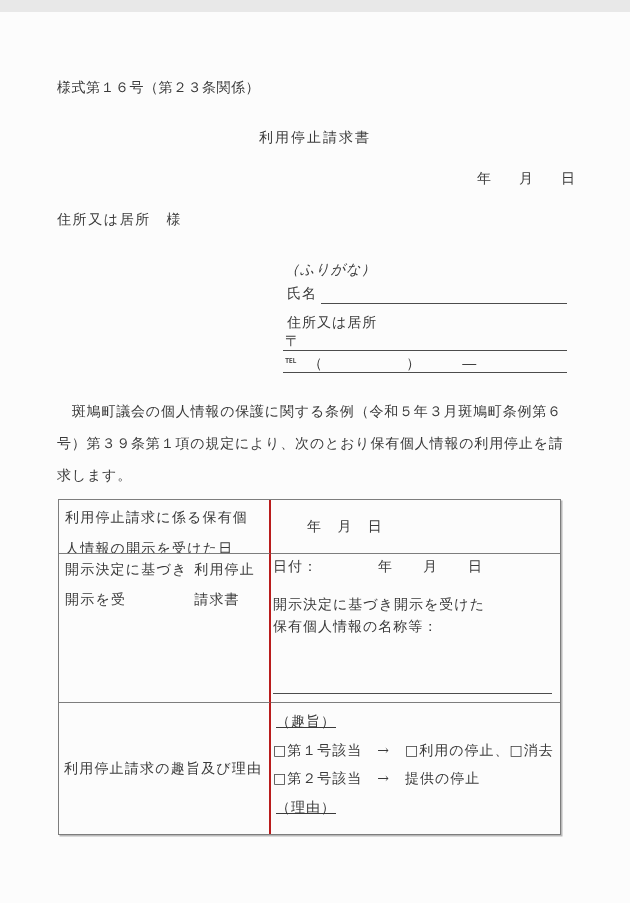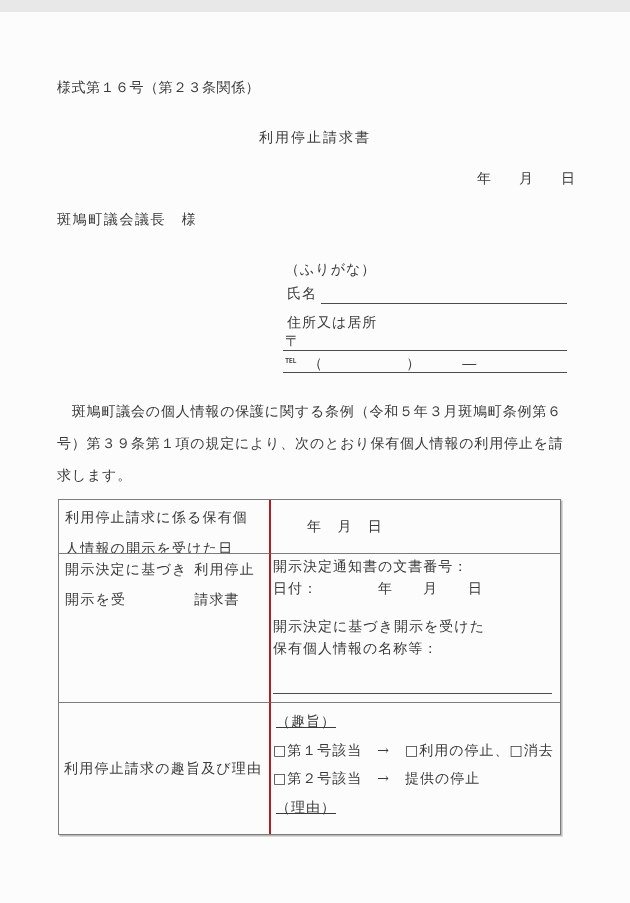--- a/index.html
+++ b/index.html
@@ -17,21 +17,21 @@
   .abs { position:absolute; line-height:1.15; }
 
   .form-number { left:57px; top:67px; letter-spacing:0.5px; }
   .doc-title   { left:0; right:0; top:117px; text-align:center; font-size:14px; letter-spacing:2px; }
   .date-top    { left:477px; top:158px; letter-spacing:0; }
   .addressee   { left:57px; top:199px; letter-spacing:1.6px; }
 
   
   .contact { position:absolute; left:283px; top:246px; width:284px; }
   .contact > div { position:absolute; left:0; right:0; }
-  .furigana   { top:3px; padding-left:2px; letter-spacing:1px; }
+  .furigana   { top:3px; padding-left:2px; letter-spacing:1px;font-style:italic; }
   .name-row   { top:27px; height:19px; display:flex; align-items:flex-end; letter-spacing:1px;text-align:right; }
   .name-row .lbl { padding:0 4px 1px 4px; }
   .write-fill { flex:1; border-bottom:1px solid #4c4c4c; height:100%; }
   .addr-label { top:56px; padding-left:4px; letter-spacing:1px; }
   .postal-row { top:75px; height:18px; border-bottom:1px solid #4c4c4c; padding-left:2px; font-size:15px; line-height:16px; }
   .tel-row    { top:97px; height:18px; border-bottom:1px solid #4c4c4c; padding-left:2px; line-height:17px; display:flex; }
   .tel-row .tel-sym { letter-spacing:0; }
   .tel-row .tel-blank { margin-left:12px; letter-spacing:0; }
 
   .body-par { position:absolute; left:57px; top:383px; width:522px; line-height:32px; letter-spacing:0.8px; }
@@ -65,21 +65,21 @@
 <body>
 
 <div class="page">
 
   <div class="abs form-number">様式第１６号（第２３条関係）</div>
 
   <div class="abs doc-title">利用停止請求書</div>
 
   <div class="abs date-top">年　　月　　日</div>
 
-  <div class="abs addressee">斑鳩町議会議長　様</div>
+  <div class="abs addressee">住所又は居所　様</div>
 
   <div class="contact">
     <div class="furigana">（ふりがな）</div>
     <div class="name-row">
       <span class="lbl">氏名</span>
       <span class="write-fill"></span>
     </div>
     <div class="addr-label">住所又は居所</div>
     <div class="postal-row">
       <span>〒</span>
@@ -104,21 +104,20 @@
     </div>
     <div class="cell b-b cell-r1r">
       <span>年　月　日</span>
     </div>
 
     <div class="cell b-r b-b cell-r2l">
       <div>開示決定に基づき開示を受</div>
       <div>利用停止請求書</div>
     </div>
     <div class="cell b-b cell-r2r">
-      <div>開示決定通知書の文書番号：</div>
       <div>日付：　　　　年　　月　　日</div>
       <div class="spacer"></div>
       <div>開示決定に基づき開示を受けた</div>
       <div>保有個人情報の名称等：</div>
       <div class="write-line"></div>
     </div>
 
     <div class="cell b-r cell-r3l">
       <div>利用停止請求の趣旨及び理由</div>
     </div>

